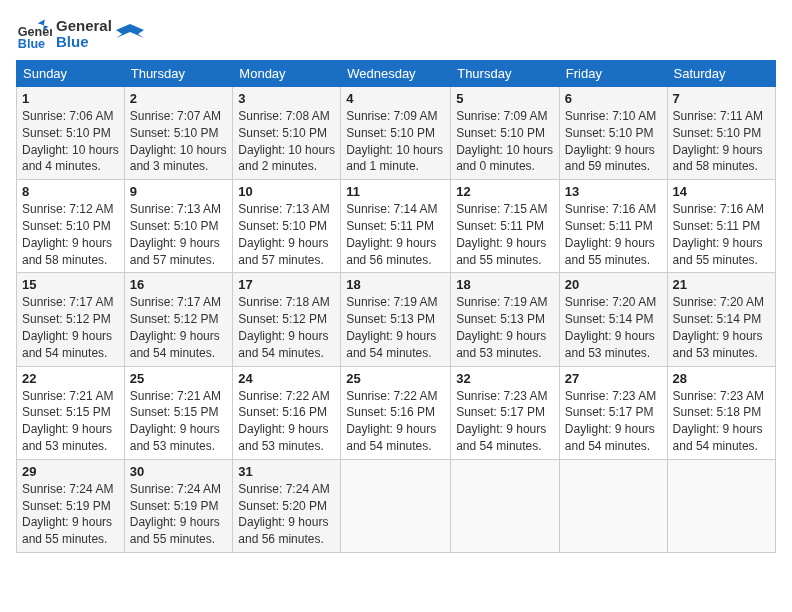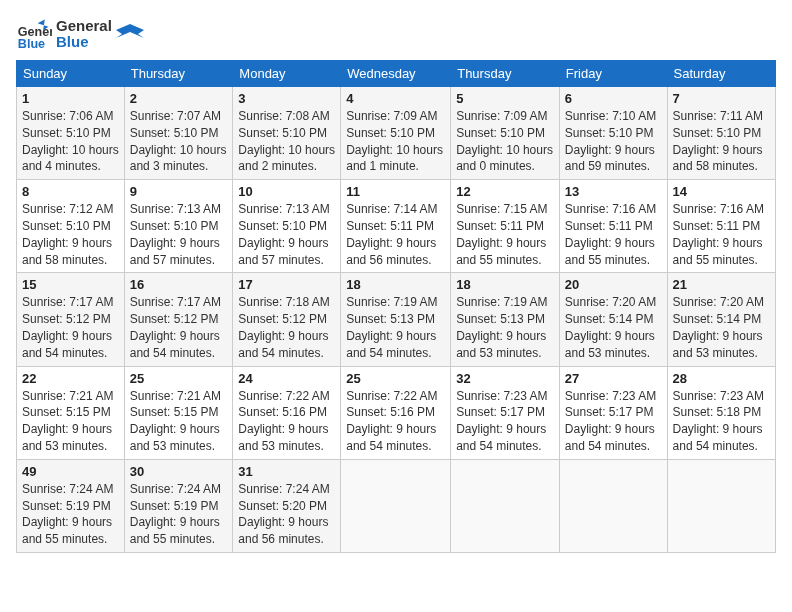--- a/index.html
+++ b/index.html
@@ -240,21 +240,21 @@
             <span class="day-num">27</span>
             <div class="day-info">Sunrise: 7:23 AM<br>Sunset: 5:17 PM<br>Daylight: 9 hours<br>and 54 minutes.</div>
           </td>
           <td>
             <span class="day-num">28</span>
             <div class="day-info">Sunrise: 7:23 AM<br>Sunset: 5:18 PM<br>Daylight: 9 hours<br>and 54 minutes.</div>
           </td>
         </tr>
         <tr>
           <td>
-            <span class="day-num">49</span>
+            <span class="day-num">29</span>
             <div class="day-info">Sunrise: 7:24 AM<br>Sunset: 5:19 PM<br>Daylight: 9 hours<br>and 55 minutes.</div>
           </td>
           <td>
             <span class="day-num">30</span>
             <div class="day-info">Sunrise: 7:24 AM<br>Sunset: 5:19 PM<br>Daylight: 9 hours<br>and 55 minutes.</div>
           </td>
           <td>
             <span class="day-num">31</span>
             <div class="day-info">Sunrise: 7:24 AM<br>Sunset: 5:20 PM<br>Daylight: 9 hours<br>and 56 minutes.</div>
           </td>

